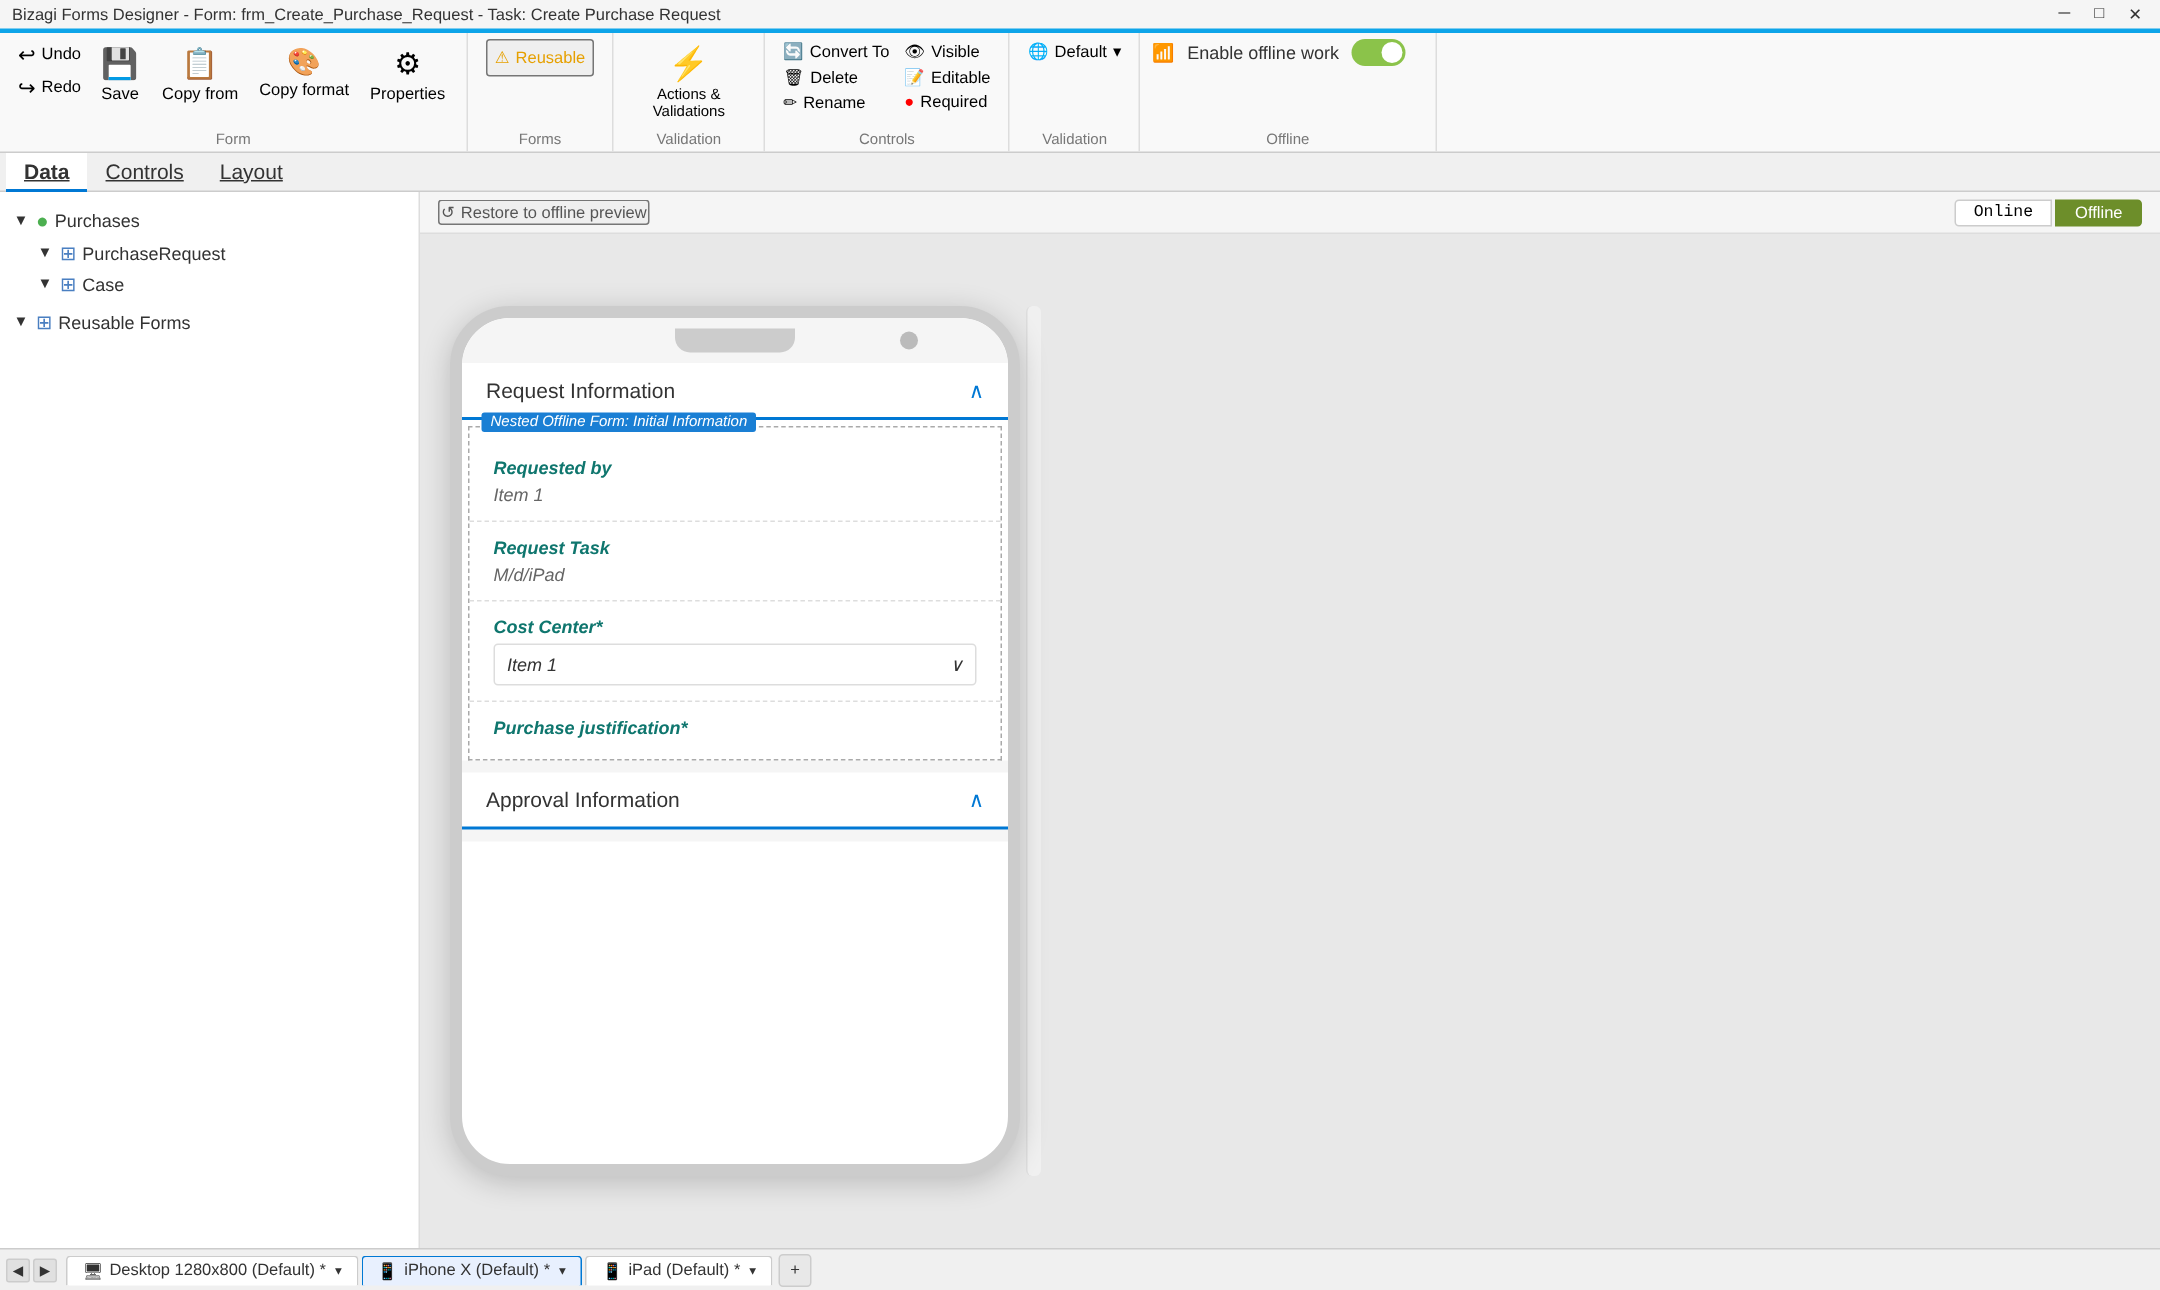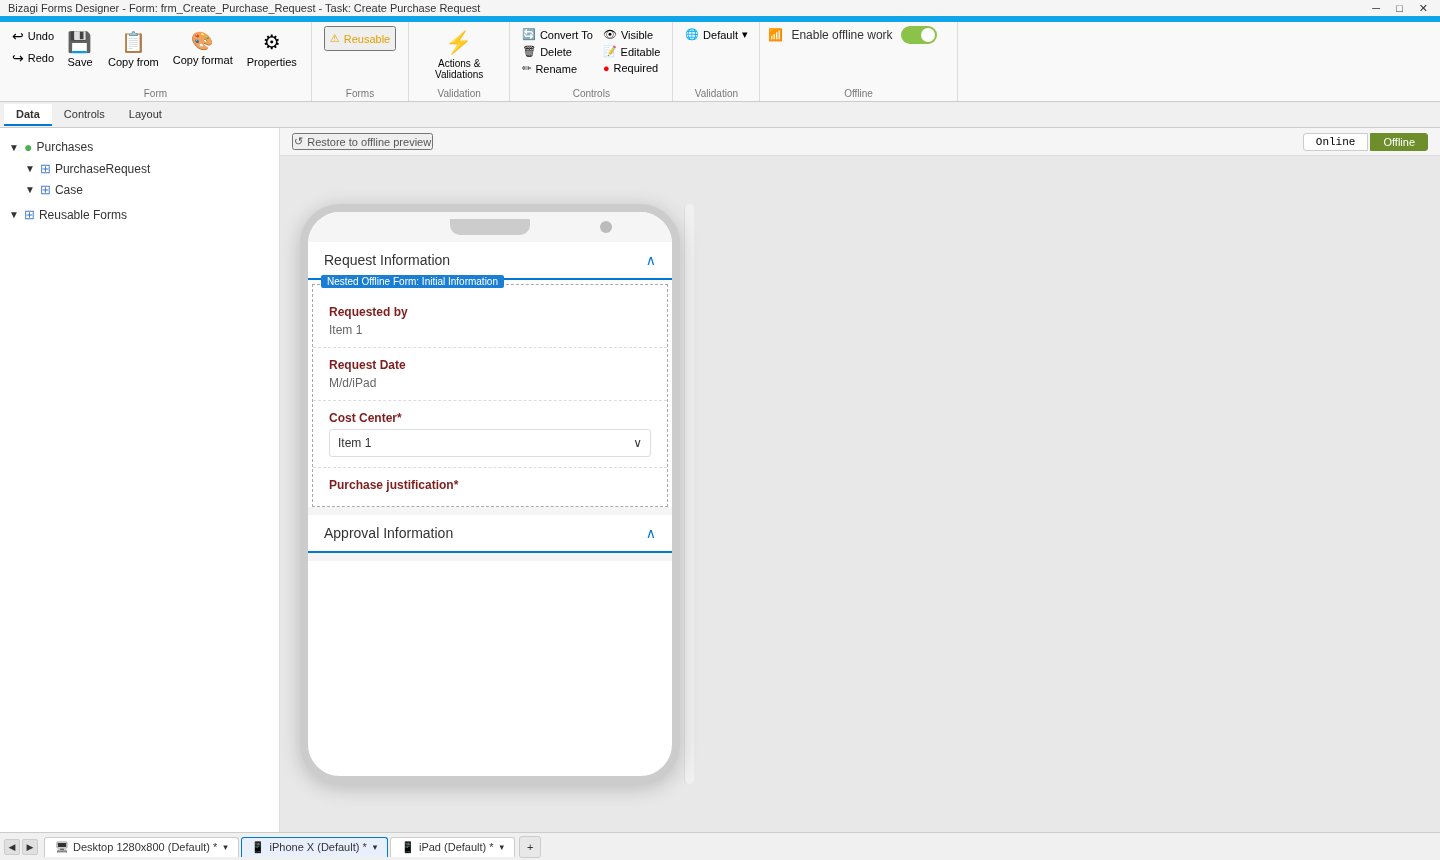--- a/index.html
+++ b/index.html
@@ -1,21 +1,21 @@
 <!DOCTYPE html>
 <html><head>
   <meta charset="utf-8">
   <style>
     * { box-sizing: border-box; margin: 0; padding: 0; }
     body { font-family: 'Segoe UI', Arial, sans-serif; font-size: 12px; background: #f0f0f0; color: #333; user-select: none; }
 
     
     .title-bar {
       background: #f5f5f5;
-      border-bottom: 6px solid #0ea5e9;
+      border-bottom: 3px solid #0ea5e9;
       padding: 3px 8px;
       font-size: 11px;
       display: flex;
       align-items: center;
       justify-content: space-between;
       height: 22px;
     }
     .title-bar-controls { display: flex; gap: 8px; }
     .title-bar-btn { font-size: 11px; cursor: pointer; padding: 0 4px; }
 
@@ -99,23 +99,24 @@
     .tab-bar {
       background: #f0f0f0;
       border-bottom: 1px solid #ccc;
       display: flex;
       align-items: center;
       height: 26px;
       padding: 0 4px;
     }
     .tab-item {
       padding: 4px 12px;
-      font-size: 11px;
+      font-size: 14px;
       cursor: pointer;
       border-bottom: 2px solid transparent;
+      text-decoration: underline;
     }
     .tab-item.active {
       background: white;
       border-bottom: 2px solid #0078d4;
       font-weight: 600;
     }
 
     
     .main-area { display: flex; height: calc(860px - 22px - 80px - 26px - 28px); }
 
@@ -215,37 +216,38 @@
       border-bottom: 2px solid #0078d4;
       background: white;
     }
     .section-title { font-size: 14px; font-weight: 500; color: #333; }
     .section-chevron { font-size: 14px; color: #0078d4; cursor: pointer; }
 
     .nested-form-container {
       border: 1px dashed #aaa;
       margin: 4px;
       position: relative;
+      font-style: italic;
     }
     .nested-form-label {
       position: absolute;
       top: -10px; left: 8px;
       background: #1a7fd4;
       color: white;
       font-size: 10px;
       padding: 1px 6px;
       border-radius: 2px;
     }
 
     .form-field {
       padding: 10px 16px;
       border-bottom: 1px dashed #ddd;
     }
     .form-field:last-child { border-bottom: none; }
-    .field-label { font-size: 12px; font-weight: 600; color: #7f1d1d; margin-bottom: 4px; }
+    .field-label { font-size: 12px; font-weight: 600; color: #0f766e; margin-bottom: 4px; }
     .field-value { font-size: 12px; color: #666; }
     .field-select {
       display: flex;
       align-items: center;
       justify-content: space-between;
       border: 1px solid #ddd;
       border-radius: 3px;
       padding: 6px 8px;
       background: white;
       font-size: 12px;
@@ -473,21 +475,21 @@
               <span class="nested-form-label">Nested Offline Form: Initial Information</span>
 
               <div style="padding-top:10px;">
 
                 <div class="form-field">
                   <div class="field-label">Requested by</div>
                   <div class="field-value">Item 1</div>
                 </div>
 
                 <div class="form-field">
-                  <div class="field-label">Request Date</div>
+                  <div class="field-label">Request Task</div>
                   <div class="field-value">M/d/iPad</div>
                 </div>
 
                 <div class="form-field">
                   <div class="field-label">Cost Center*</div>
                   <div class="field-select">
                     <span>Item 1</span>
                     <span>∨</span>
                   </div>
                 </div>

